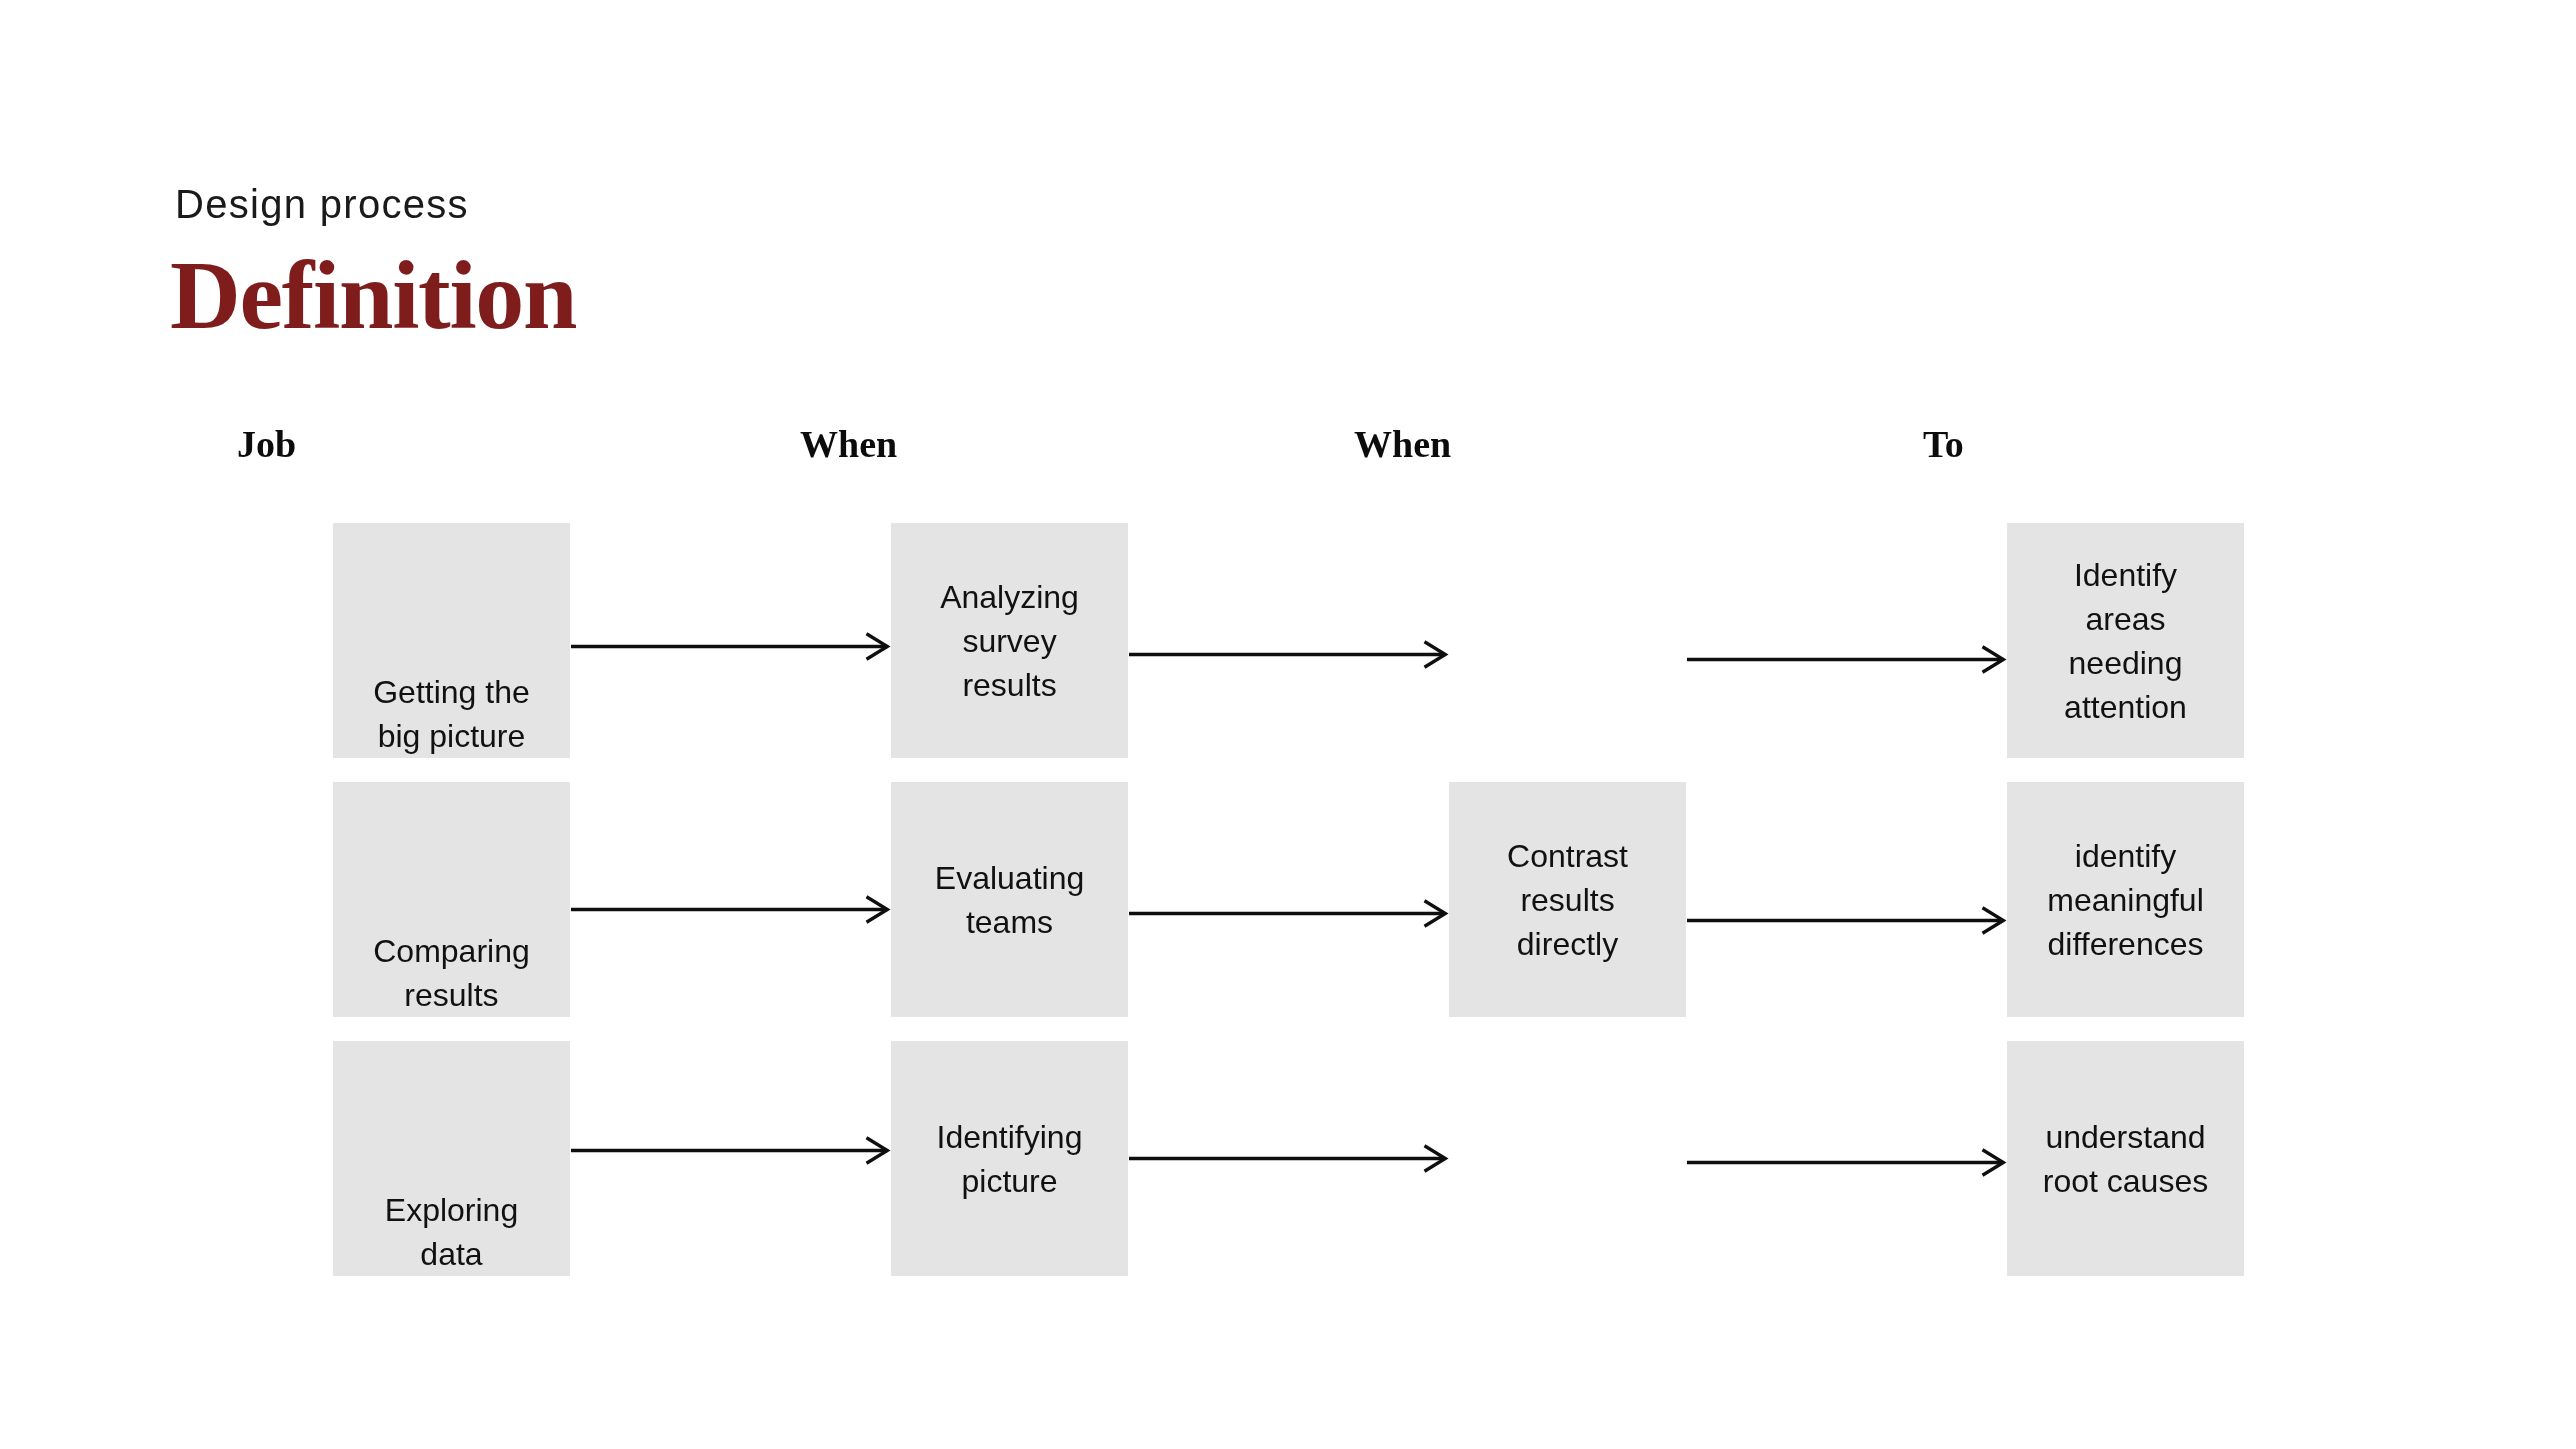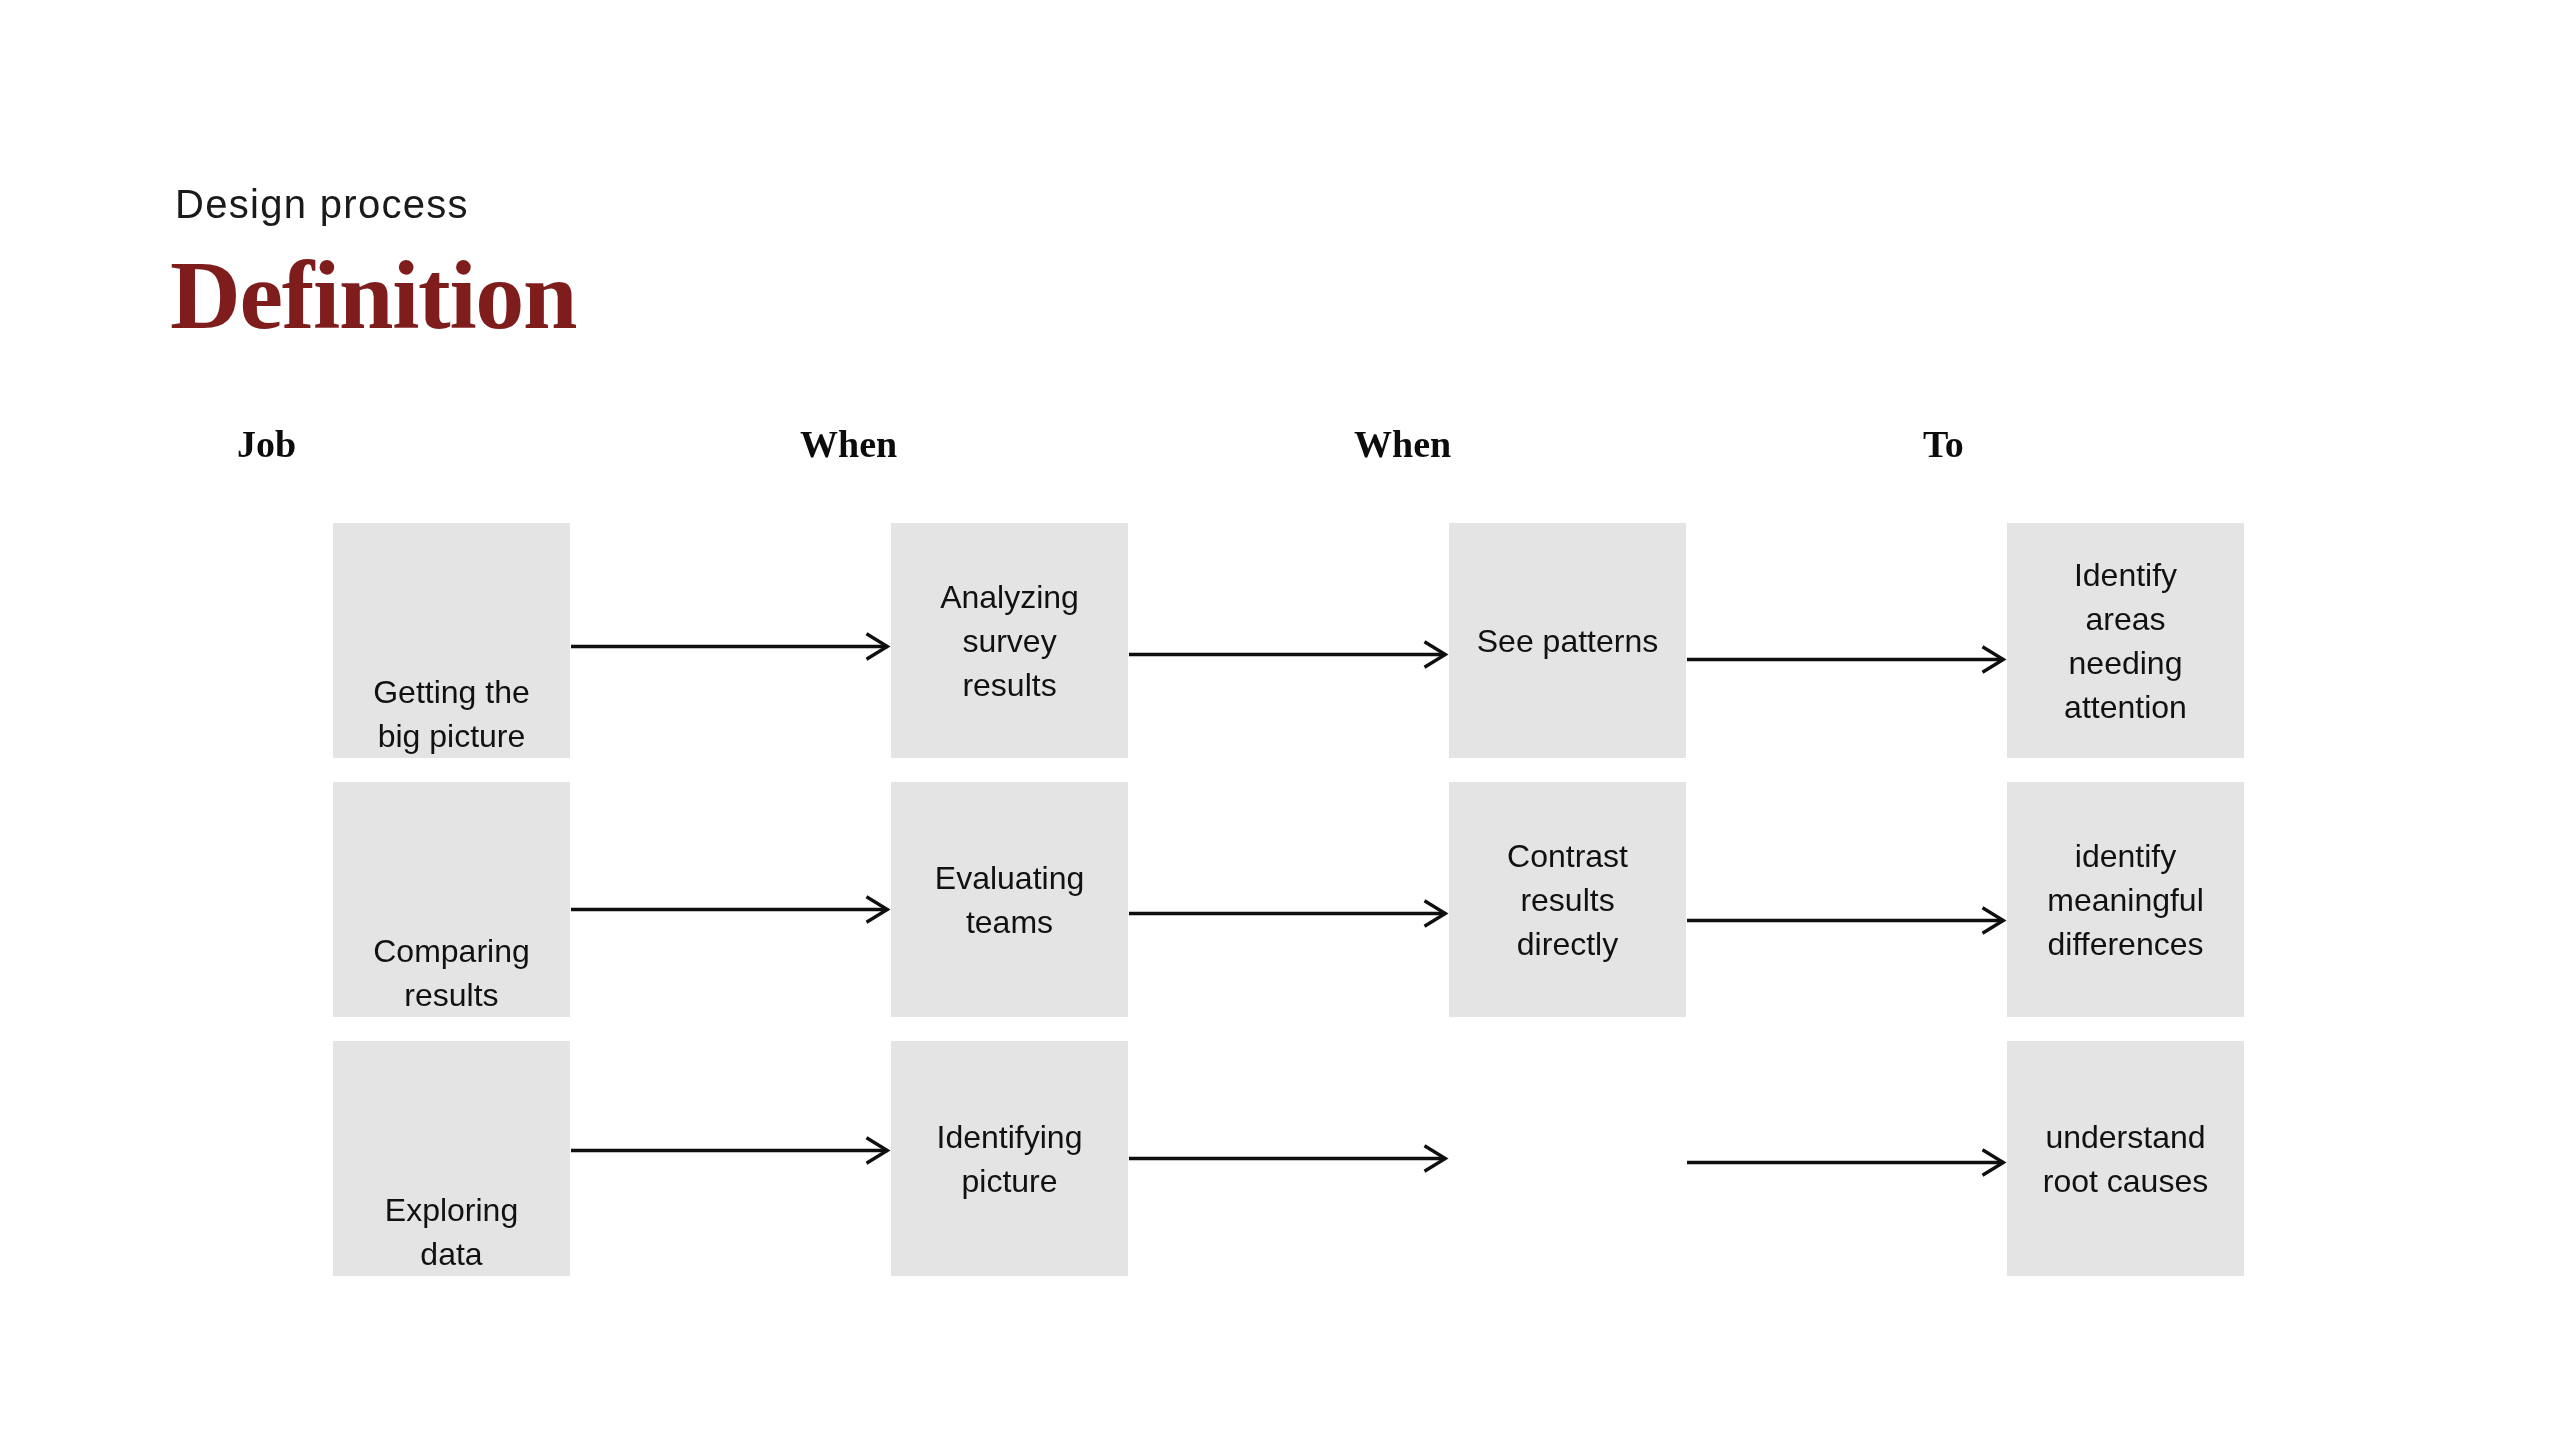--- a/index.html
+++ b/index.html
@@ -112,23 +112,20 @@
 
   <div class="node r0 c0">
     <span class="node-label">Getting the
 big picture</span>
   </div>
   <div class="node r0 c1">
     <span class="node-label">Analyzing
 survey
 results</span>
   </div>
-  <div class="node r0 c2">
-    <span class="node-label">See patterns</span>
-  </div>
   <div class="node r0 c3">
     <span class="node-label">Identify
 areas
 needing
 attention</span>
   </div>
 
   <div class="node r1 c0">
     <span class="node-label">Comparing
 results</span>

